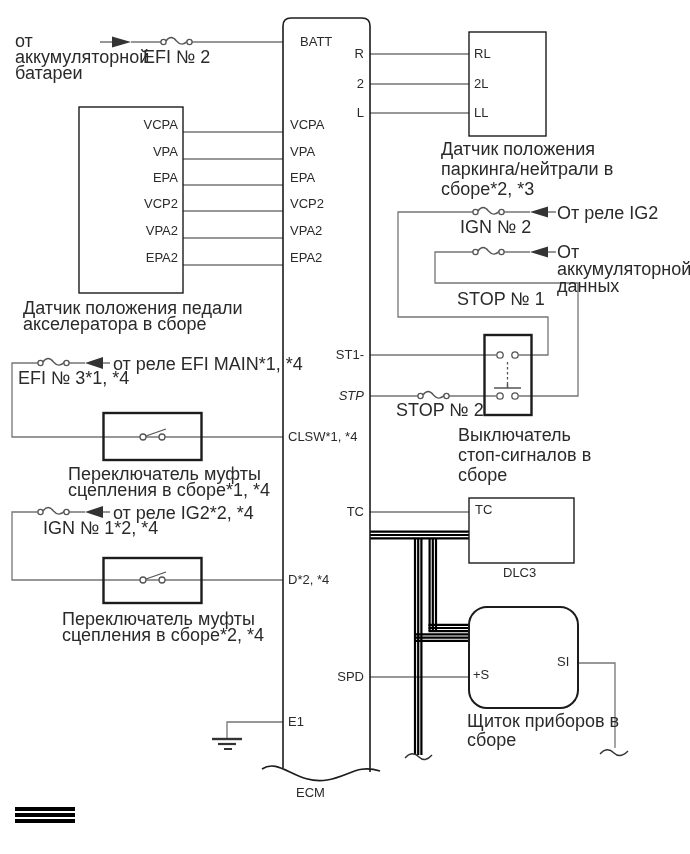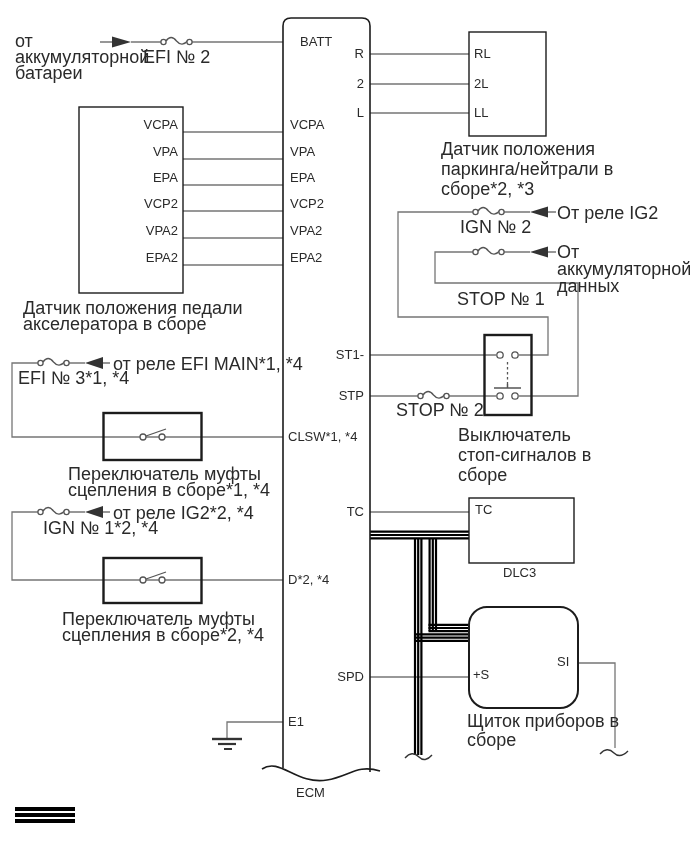--- a/index.html
+++ b/index.html
@@ -168,21 +168,21 @@
   <div class="pin" style="left:290px;top:224px;">VPA2</div>
   <div class="pin" style="left:290px;top:251px;">EPA2</div>
   <div class="pin" style="left:288px;top:430px;">CLSW*1, *4</div>
   <div class="pin" style="left:288px;top:573px;">D*2, *4</div>
   <div class="pin" style="left:288px;top:715px;">E1</div>
 
   <div class="pin ra" style="right:326px;top:47px;">R</div>
   <div class="pin ra" style="right:326px;top:77px;">2</div>
   <div class="pin ra" style="right:326px;top:106px;">L</div>
   <div class="pin ra" style="right:326px;top:348px;">ST1-</div>
-  <div class="pin ra" style="right:326px;top:389px;">STP</div>
+  <div class="pin ra" style="right:326px;top:389px;font-style:italic;">STP</div>
   <div class="pin ra" style="right:326px;top:505px;">TC</div>
   <div class="pin ra" style="right:326px;top:670px;">SPD</div>
   <div class="pin" style="left:296px;top:786px;">ECM</div>
 
   <div class="lbl" style="left:113px;top:356px;">от реле EFI MAIN*1, *4</div>
   <div class="lbl" style="left:18px;top:370px;">EFI № 3*1, *4</div>
   <div class="lbl" style="left:68px;top:466px;">Переключатель муфты
 сцепления в сборе*1, *4</div>
   <div class="lbl" style="left:113px;top:505px;">от реле IG2*2, *4</div>
   <div class="lbl" style="left:18px;top:520px;margin-left:25px;">IGN № 1*2, *4</div>

